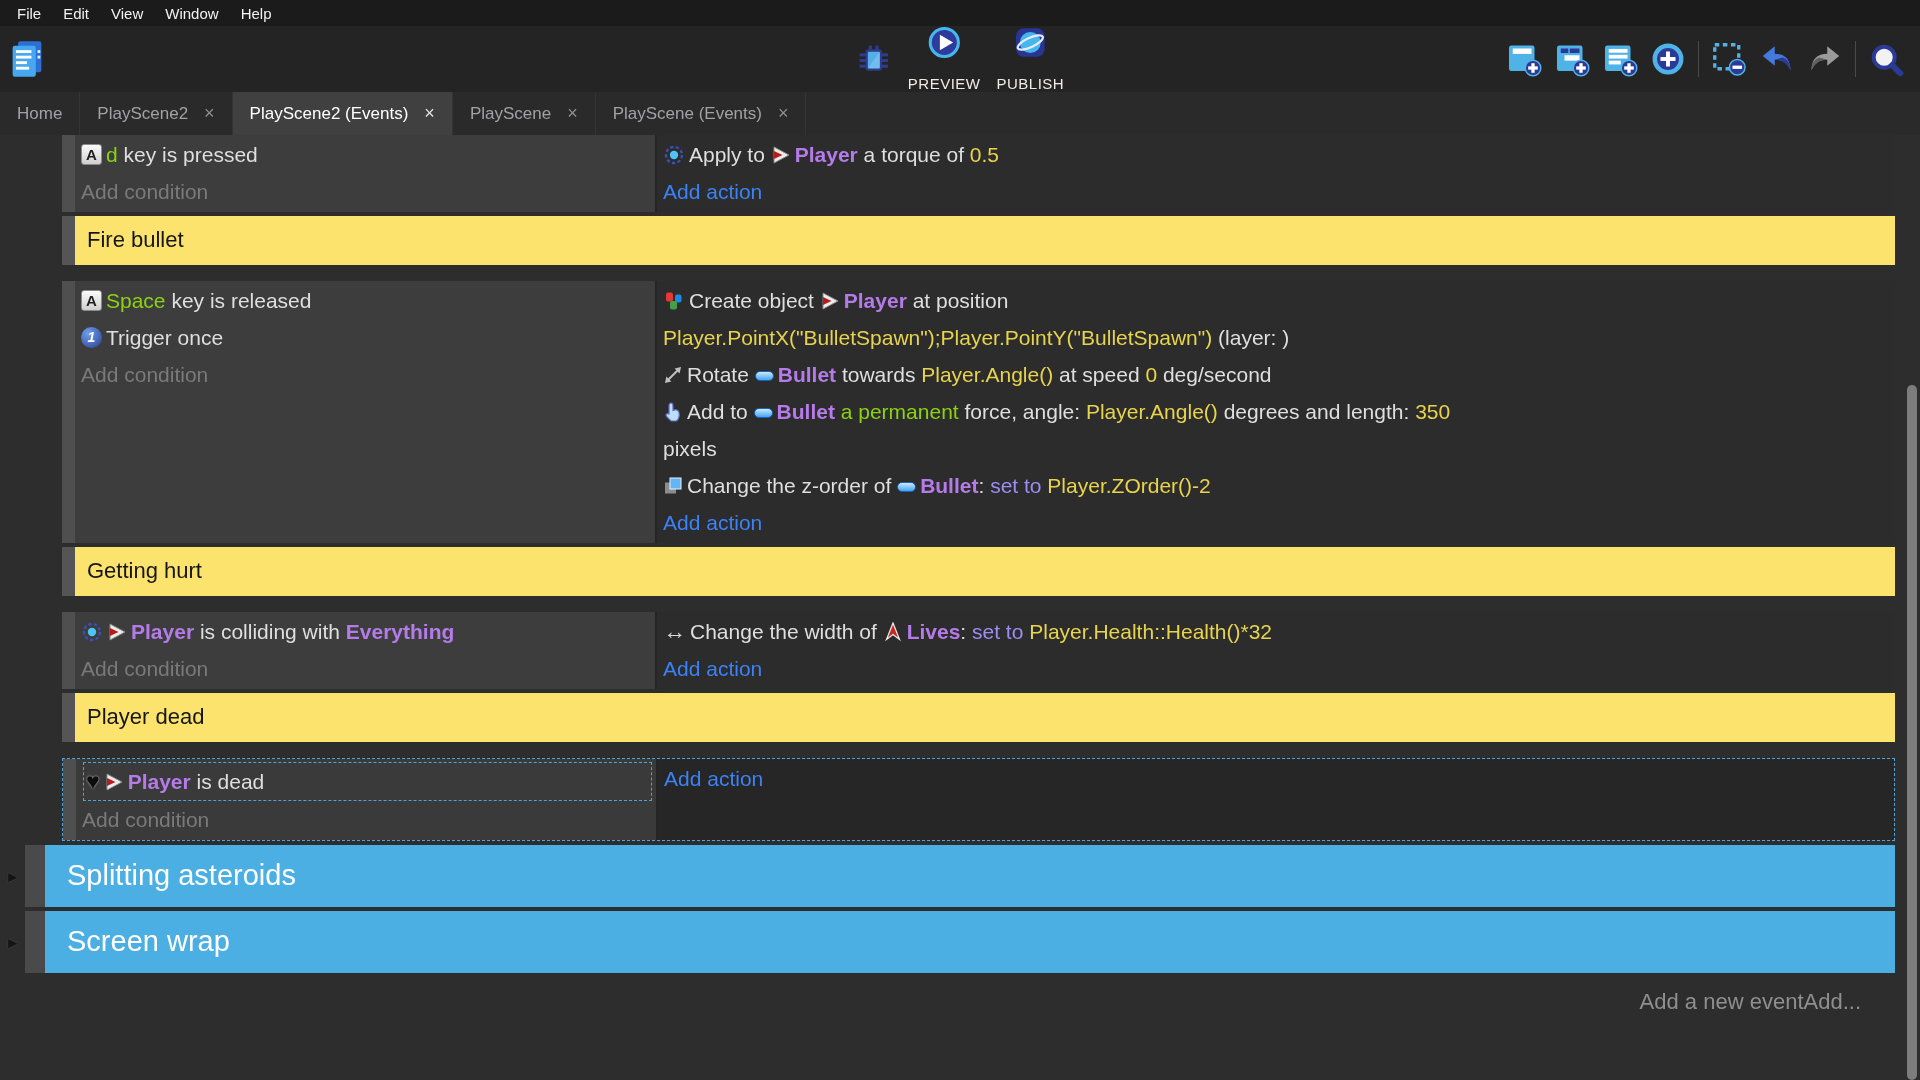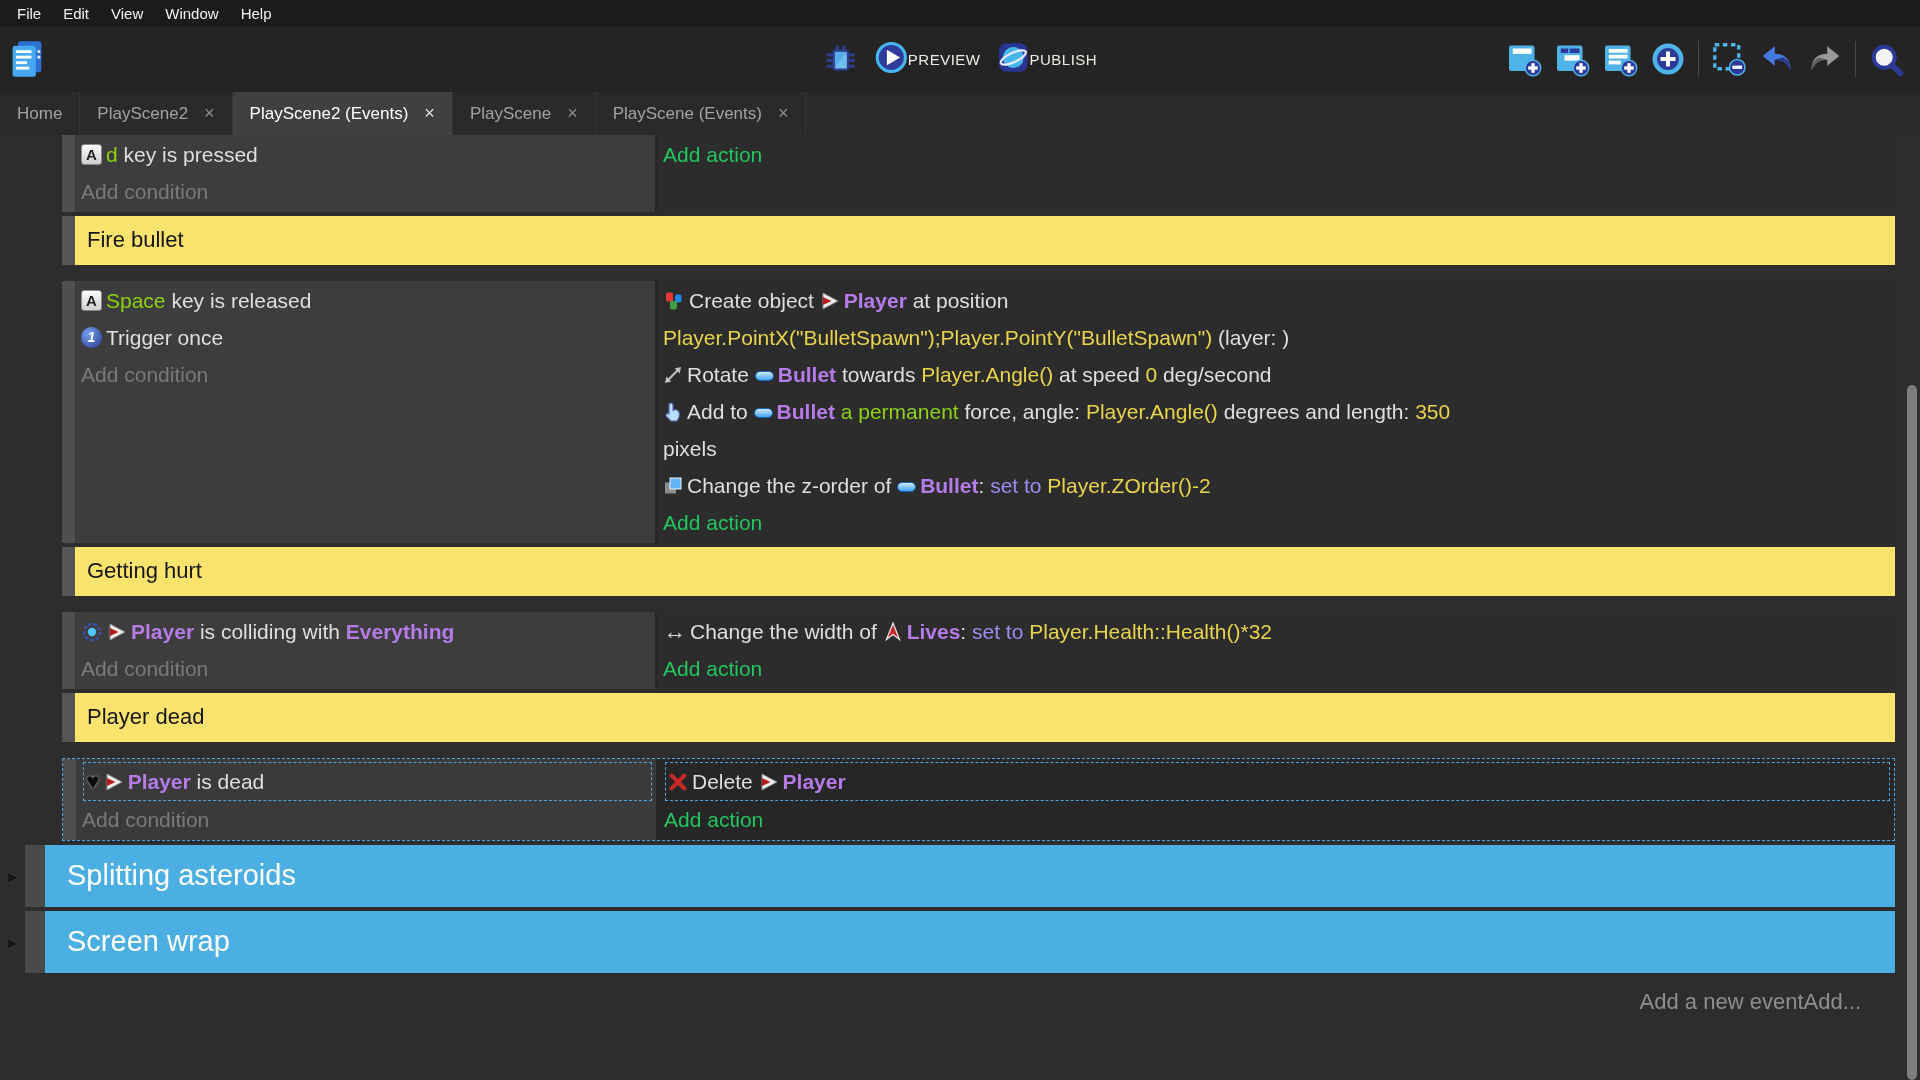--- a/index.html
+++ b/index.html
@@ -10,39 +10,39 @@
     font-family:"Liberation Sans", sans-serif;
     position:relative;
   }
   
   .menubar { height:26px; background:#1B1B1B; display:flex; align-items:center; padding-left:6px; }
   .menu-item { color:#F2F2F2; font-size:15px; padding:3px 11px; cursor:default; }
   
   .toolbar { height:66px; background:#242424; display:flex; align-items:center; position:relative; }
   .logo-wrap { margin-left:8px; display:flex; align-items:center; }
   .toolbar-center { position:absolute; left:50%; transform:translateX(-50%); display:flex; align-items:center; gap:16px; }
-  .tb-btn { display:flex; align-items:center; gap:0; cursor:pointer; }
+  .tb-btn { display:flex; align-items:center; gap:12px; cursor:pointer;flex-direction:column; }
   .tb-label { font-size:15px; color:#F0EBE4; letter-spacing:.5px; }
   .toolbar-right { margin-left:auto; display:flex; align-items:center; gap:12px; padding-right:16px; }
   .tb-icon { width:36px; height:36px; display:flex; align-items:center; justify-content:center; cursor:pointer; }
   .tb-sep { width:1px; height:36px; background:#4A4A4A; }
   
   .tabbar { height:43px; background:#2A2A2A; display:flex; align-items:stretch; }
   .tab { display:flex; align-items:center; padding:0 17px; font-size:17px; color:#A2A2A5; border-right:1px solid #343434; cursor:pointer; white-space:nowrap; }
   .tab.active { background:#404040; color:#FFFFFF; }
   .tab-close { margin-left:16px; font-size:18px; color:inherit; opacity:.85; cursor:pointer; }
   
   .sheet { position:relative; height:945px; padding-right:25px; }
   .event-row { display:flex; margin-left:62px; margin-bottom:3px; }
   .handle { width:13px; background:#4F4F4F; flex:none; }
   .cond-col { width:580px; flex:none; background:#3D3D3D; padding:1px 0 2px 6px; }
   .act-col { flex:1; background:#2C2C2C; padding:1px 0 2px 6px; border-left:2px solid #252525; }
   .ev-line { font-size:21px; line-height:37px; color:#DFDFDF; white-space:pre-wrap; cursor:pointer; }
   .placeholder { font-size:21px; line-height:37px; color:#7A7A7A; cursor:pointer; }
-  .act-col .placeholder { color:#22c55e; }
+  .act-col .placeholder { color:#3b82f6; }
   .c-white { color:#DFDFDF; }
   .c-green { color:#8CD211; }
   .c-yellow { color:#E8D44C; }
   .c-object { color:#B57BE8; font-weight:bold; }
   .c-violet { color:#9D8DF2; }
   .inline-icon { display:inline-flex; vertical-align:middle; margin:0 4px 3px 0; }
   .i-kbd { width:21px; height:21px; background:linear-gradient(#FBFBFB,#CFCFCF); color:#1F1F1F; border:1px solid #8A8A8A; border-radius:3px; align-items:center; justify-content:center; font-weight:bold; font-size:15px; display:inline-flex; }
   .i-one { width:21px; height:21px; border-radius:50%; background:radial-gradient(circle at 35% 30%, #6FA0EE, #2B3C8F); color:#FFF; align-items:center; justify-content:center; font-weight:bold; font-size:14px; display:inline-flex; font-style:italic; }
   .i-bullet { width:19px; height:10px; border-radius:6px; background:linear-gradient(#CFE8FB,#42A5F5); border:1px solid #1565C0; display:inline-block; margin-bottom:1px; }
   .i-heart { font-size:23px; color:#0C0C0C; text-shadow:0 0 2px #D8D8D8; line-height:21px; }
@@ -227,20 +227,27 @@
 
 <div class="sheet">
   <div id="events">
       <div class="event-row">
         <div class="handle"></div>
         <div class="cond-col">
           <div class="ev-line"><span class="inline-icon i-kbd">A</span><span class="c-green">d</span><span class="c-white"> key is pressed</span></div>
           <div class="placeholder">Add condition</div>
         </div>
         <div class="act-col">
+          <div class="ev-line"><span class="inline-icon"><svg width="22" height="22" viewBox="0 0 22 22">
+                <circle cx="11" cy="11" r="8" fill="none" stroke="#3A4FB0" stroke-width="2.4" stroke-dasharray="3.4 2.2"></circle>
+                <circle cx="11" cy="11" r="4.2" fill="#4FC3F7"></circle>
+              </svg></span><span class="c-white">Apply to </span><span class="inline-icon"><svg width="20" height="20" viewBox="0 0 20 20">
+                <polygon points="3,2 18,10 3,18" fill="#ECECEC" stroke="#8A8A8A" stroke-width="1"></polygon>
+                <polygon points="3,6 11.5,10 3,14" fill="#B71C1C"></polygon>
+              </svg></span><span class="c-object">Player</span><span class="c-white"> a torque of </span><span class="c-yellow">0.5</span></div>
           <div class="placeholder">Add action</div>
         </div>
       </div>
       <div class="comment-row">
         <div class="comment-handle"></div>
         <div class="comment-body">Fire bullet</div>
       </div>
       <div class="event-row">
         <div class="handle"></div>
         <div class="cond-col">
@@ -304,31 +311,20 @@
         <div class="cond-col">
           <div class="sel-box">
             <div class="ev-line"><span class="inline-icon i-heart">♥</span><span class="inline-icon"><svg width="20" height="20" viewBox="0 0 20 20">
                   <polygon points="3,2 18,10 3,18" fill="#ECECEC" stroke="#8A8A8A" stroke-width="1"></polygon>
                   <polygon points="3,6 11.5,10 3,14" fill="#B71C1C"></polygon>
                 </svg></span><span class="c-object">Player</span><span class="c-white"> is dead</span></div>
           </div>
           <div class="placeholder">Add condition</div>
         </div>
         <div class="act-col">
-          <div class="sel-box">
-            <div class="ev-line"><span class="inline-icon"><svg width="20" height="20" viewBox="0 0 20 20">
-                  <g stroke="#C62828" stroke-width="4" stroke-linecap="round">
-                    <line x1="3.5" y1="3.5" x2="16.5" y2="16.5"></line>
-                    <line x1="16.5" y1="3.5" x2="3.5" y2="16.5"></line>
-                  </g>
-                </svg></span><span class="c-white">Delete </span><span class="inline-icon"><svg width="20" height="20" viewBox="0 0 20 20">
-                  <polygon points="3,2 18,10 3,18" fill="#ECECEC" stroke="#8A8A8A" stroke-width="1"></polygon>
-                  <polygon points="3,6 11.5,10 3,14" fill="#B71C1C"></polygon>
-                </svg></span><span class="c-object">Player</span></div>
-          </div>
           <div class="placeholder">Add action</div>
         </div>
       </div>
       <div class="group-row">
         <div class="group-gutter">
           <span class="expand-tri">▶</span>
         </div>
         <div class="group-handle"></div>
         <div class="group-body">Splitting asteroids</div>
       </div>

